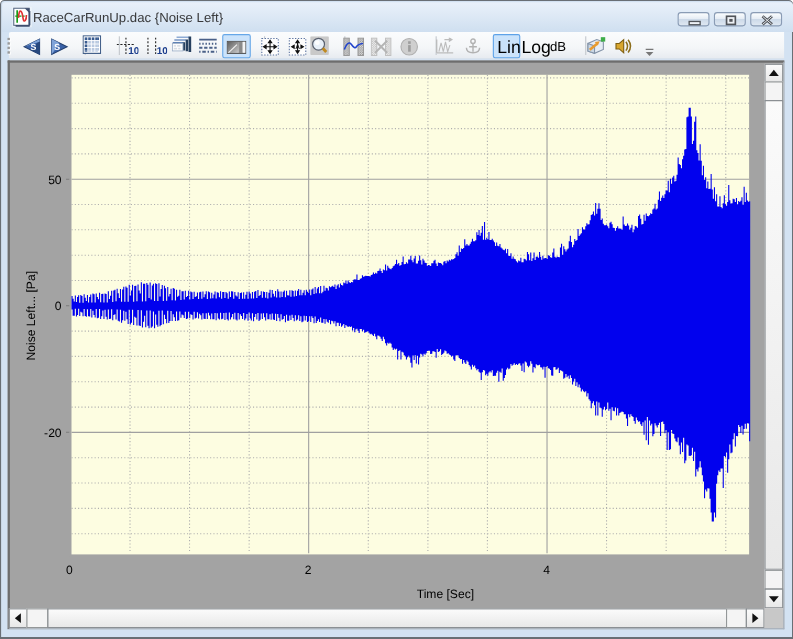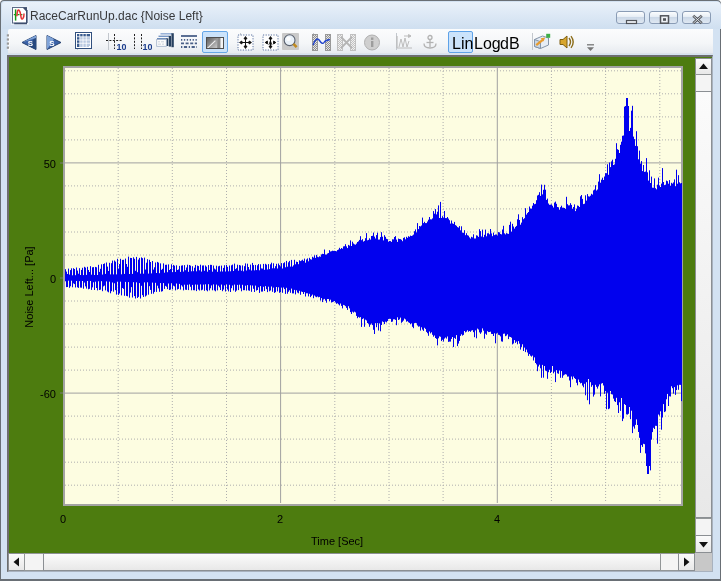--- a/index.html
+++ b/index.html
@@ -6,21 +6,21 @@
 #win{position:absolute;left:0;top:0;width:721px;height:581px;
  background:#d3e2f2;border:solid #696f75;border-width:1px 1px 2px;border-radius:4px 4px 0 0;}
 #title{position:absolute;left:1px;top:1px;width:719px;height:27px;
  background:linear-gradient(#e9f1fa 0%,#dfeaf6 40%,#cfdff0 100%);border-radius:3px 3px 0 0;}
 #title .txt{position:absolute;left:28px;top:7px;font-size:12px;color:#38393b;}
 .capbtn{position:absolute;top:9px;width:29px;height:13px;border:1px solid #8a9cb5;border-radius:3px;
  background:linear-gradient(#fbfdfe 0%,#e6edf5 45%,#ccd9e8 50%,#dfe8f2 100%);}
 #toolbar{position:absolute;left:7px;top:28px;width:705px;height:25px;border-radius:2px 0 0 0;
  background:linear-gradient(#fbfcfd 0%,#f4f6f8 60%,#e7ebf0 100%);border-bottom:1px solid #dde2e8;}
 #client{position:absolute;left:6px;top:54px;width:706px;height:517px;
- border-style:solid;border-width:2px 1px 1px 2px;border-color:#6d6d6d #a8b2bf #a8b2bf #6d6d6d;background:#4d7c0f;}
+ border-style:solid;border-width:2px 1px 1px 2px;border-color:#6d6d6d #a8b2bf #a8b2bf #6d6d6d;background:#a3a3a3;}
 .lbl{position:absolute;font-size:11px;color:#000;white-space:nowrap;}
 .sep{position:absolute;top:32px;width:1px;height:17px;background:#c2c7cd;}
 .sb{position:absolute;background:#f1f1f1;}
 .sbp{position:absolute;background:linear-gradient(#fbfbfb,#e8e8e8);border:1px solid #8b8f93;}
 .sbt{position:absolute;background:#f4f4f4;border:1px solid #939798;}
 </style></head><body>
 <div id="win">
  <div id="title">
   <svg style="position:absolute;left:9px;top:4px" width="18" height="19" viewBox="0 0 18 19">
    <rect x="0" y="0" width="18" height="19" fill="#f4f8fc" opacity="0.6"></rect>
@@ -212,21 +212,21 @@
    <path d="M9 2H16M16 2l-2.5 -1.5v3z" stroke="#bcbcbc" fill="#bcbcbc"></path>
   </svg>
   <svg style="position:absolute;left:413px;top:5px" width="18" height="17" viewBox="0 0 18 17">
    <circle cx="9" cy="3.5" r="2" fill="none" stroke="#b2b2b2" stroke-width="1.3"></circle>
    <path d="M9 5.5V13M3 9.5Q3 14 9 14T15 9.5" stroke="#b2b2b2" stroke-width="1.3" fill="none"></path>
    <path d="M5.5 8.5H12.5" stroke="#b2b2b2" stroke-width="1.3"></path>
   </svg>
   <div style="position:absolute;left:440px;top:2px;width:25px;height:22px;border:1px solid #5ea2e8;border-radius:2px;background:#cbe3fb;"></div>
   <div class="lbl" style="left:444px;top:6px;font-size:16px">Lin</div>
   <div class="lbl" style="left:466px;top:6px;font-size:16px">Log</div>
-  <div class="lbl" style="left:492px;top:6px;font-size:16px">dB</div>
+  <div class="lbl" style="left:492px;top:6px;font-size:12px">dB</div>
   <svg style="position:absolute;left:524px;top:4px" width="19" height="18" viewBox="0 0 19 18">
    <path d="M2.5 13.5V6.5L10.5 3L16.5 5V12L8.5 15.5Z" fill="#e6edf5" stroke="#8494a8"></path>
    <path d="M2.5 6.5L8.5 8.7V15.5L2.5 13.5Z" fill="#c9d6e4" stroke="#8494a8"></path>
    <rect x="14.2" y="0.8" width="4" height="4" fill="#3fae49"></rect>
    <path d="M4.2 12.2L10.8 6.8" stroke="#e89b2e" stroke-width="2.3"></path>
    <path d="M13.2 4.6L8.6 5.2L11.5 8.4Z" fill="#e89b2e"></path>
   </svg>
   <svg style="position:absolute;left:550px;top:4px" width="18" height="18" viewBox="0 0 18 18">
    <path d="M2 6.5V11.5H5L9 15V3L5 6.5Z" fill="#d8a62e" stroke="#7e5f12"></path>
    <path d="M11 5Q14 9 11 13" stroke="#8c6d1a" stroke-width="1.4" fill="none"></path>
@@ -246,25 +246,25 @@
     <path d="M271.6 11.0V446.0M488.3 11.0V446.0" stroke="#a0a0a0" stroke-width="1" fill="none"></path>
     <path d="M56.0 105.9H672.0M56.0 336.1H672.0" stroke="#a0a0a0" stroke-width="1" fill="none"></path>
     <g transform="translate(-9,-57)">
             <path d="M65.5 269.2V281.3M66.5 271.6V287.1M67.5 274.0V287.0M68.5 268.6V280.7M69.5 274.6V287.8M70.5 270.1V286.3M71.5 268.3V280.7M72.5 275.3V287.3M73.5 268.2V283.4M74.5 269.0V284.1M75.5 275.2V287.5M76.5 267.5V281.0M77.5 270.6V287.3M78.5 273.7V287.9M79.5 268.2V281.2M80.5 275.0V287.6M81.5 269.9V287.7M82.5 267.8V281.0M83.5 275.1V288.7M84.5 266.8V282.6M85.5 267.6V286.4M86.5 274.9V288.6M87.5 266.8V281.0M88.5 270.0V289.3M89.5 272.0V288.8M90.5 266.2V281.0M91.5 274.7V289.9M92.5 267.3V287.4M93.5 267.1V282.3M94.5 275.0V290.0M95.5 266.9V281.7M96.5 267.3V288.0M97.5 275.0V290.4M98.5 264.8V281.3M99.5 271.9V290.0M100.5 268.8V289.7M101.5 264.3V281.2M102.5 274.6V291.2M103.5 264.0V286.4M104.5 263.4V285.6M105.5 273.9V290.4M106.5 262.5V281.4M107.5 266.6V291.5M108.5 271.0V292.3M109.5 262.8V281.7M110.5 274.4V293.3M111.5 263.2V291.2M112.5 260.6V282.5M113.5 274.4V291.7M114.5 260.5V283.3M115.5 261.6V290.2M116.5 274.4V294.6M117.5 258.8V281.7M118.5 268.6V294.9M119.5 264.0V293.5M120.5 258.8V281.7M121.5 274.3V295.4M122.5 259.9V288.0M123.5 259.8V288.9M124.5 273.9V295.8M125.5 258.6V281.9M126.5 264.0V295.9M127.5 266.8V296.3M128.5 256.6V282.1M129.5 274.0V297.7M130.5 257.9V292.6M131.5 258.0V287.1M132.5 273.9V297.5M133.5 257.3V282.2M134.5 258.8V296.1M135.5 270.8V298.5M136.5 256.9V282.3M137.5 272.2V298.0M138.5 259.6V296.9M139.5 257.9V283.1M140.5 273.7V298.5M141.5 257.4V285.8M142.5 258.2V295.2M143.5 273.7V297.0M144.5 257.6V282.4M145.5 269.5V296.5M146.5 262.7V295.5M147.5 259.2V282.3M148.5 273.6V294.7M149.5 259.8V286.2M150.5 262.0V289.9M151.5 273.4V293.8M152.5 261.0V282.6M153.5 269.6V293.7M154.5 267.3V291.9M155.5 262.5V282.8M156.5 273.0V291.9M157.5 261.9V285.7M158.5 262.6V288.4M159.5 273.2V291.8M160.5 263.4V283.1M161.5 269.8V291.6M162.5 268.8V291.2M163.5 263.4V283.1M164.5 272.7V288.9M165.5 264.8V285.9M166.5 264.7V286.7M167.5 272.2V289.1M168.5 264.4V283.5M169.5 270.0V290.0M170.5 269.0V289.6M171.5 264.3V283.3M172.5 272.2V289.4M173.5 264.9V285.7M174.5 265.7V286.4M175.5 271.9V290.4M176.5 265.3V283.5M177.5 270.0V289.5M178.5 269.4V288.9M179.5 265.9V283.9M180.5 271.9V289.6M181.5 265.6V285.3M182.5 265.3V286.6M183.5 271.6V290.4M184.5 265.1V284.7M185.5 270.2V289.7M186.5 267.5V289.9M187.5 264.7V284.8M188.5 271.8V290.1M189.5 265.0V284.4M190.5 265.6V286.8M191.5 271.3V290.3M192.5 266.2V284.9M193.5 271.2V290.2M194.5 267.7V290.3M195.5 264.9V284.5M196.5 271.3V291.1M197.5 265.6V284.7M198.5 266.1V289.5M199.5 270.3V290.5M200.5 264.7V284.4M201.5 271.6V290.3M202.5 265.5V289.7M203.5 265.4V284.6M204.5 270.8V290.8M205.5 265.5V284.3M206.5 266.7V290.3M207.5 271.7V291.3M208.5 265.1V284.2M209.5 270.0V290.4M210.5 264.8V288.3M211.5 264.9V285.4M212.5 271.7V290.3M213.5 265.5V284.4M214.5 268.6V290.4M215.5 269.5V291.3M216.5 265.7V284.6M217.5 271.8V290.4M218.5 266.3V285.7M219.5 265.8V287.3M220.5 271.5V290.0M221.5 265.6V284.6M222.5 271.5V291.2M223.5 267.9V289.6M224.5 265.2V285.4M225.5 271.5V291.5M226.5 264.9V284.2M227.5 266.8V289.5M228.5 271.3V291.4M229.5 265.5V284.8M230.5 271.3V292.0M231.5 265.3V288.2M232.5 264.6V285.5M233.5 271.0V290.5M234.5 263.6V284.6M235.5 269.1V291.8M236.5 268.2V290.6M237.5 264.7V284.9M238.5 270.7V290.1M239.5 265.0V284.7M240.5 265.5V288.3M241.5 270.7V291.3M242.5 265.4V284.8M243.5 271.3V290.2M244.5 266.2V290.2M245.5 263.4V285.7M246.5 270.5V290.6M247.5 263.7V285.1M248.5 267.0V290.4M249.5 269.5V290.8M250.5 264.6V285.3M251.5 270.5V291.8M252.5 262.9V285.5M253.5 265.1V288.8M254.5 270.4V292.0M255.5 264.9V285.6M256.5 270.1V290.6M257.5 265.3V290.0M258.5 264.0V287.3M259.5 270.3V292.9M260.5 264.3V286.1M261.5 268.4V291.6M262.5 268.6V291.6M263.5 263.9V286.8M264.5 269.8V291.0M265.5 263.8V286.1M266.5 264.6V289.2M267.5 269.5V292.1M268.5 264.1V286.7M269.5 269.1V291.3M270.5 264.3V290.5M271.5 262.7V286.5M272.5 268.3V291.8M273.5 263.3V287.6M274.5 268.3V292.9M275.5 266.2V292.2M276.5 263.8V287.0M277.5 268.5V291.4M278.5 263.5V287.3M279.5 265.2V292.8M280.5 266.4V292.0M281.5 263.1V287.6M282.5 268.5V292.8M283.5 263.2V287.5M284.5 262.3V289.1M285.5 267.3V293.9M286.5 260.9V287.8M287.5 266.7V293.7M288.5 262.3V291.8M289.5 260.9V290.3M290.5 266.6V292.8M291.5 259.9V288.6M292.5 266.6V293.4M293.5 265.3V293.4M294.5 259.8V289.9M295.5 264.3V294.4M296.5 261.7V290.3M297.5 262.0V292.6M298.5 264.2V293.3M299.5 260.3V290.8M300.5 261.1V294.8M301.5 260.5V291.6M302.5 259.7V292.0M303.5 260.9V294.0M304.5 258.6V292.1M305.5 262.7V296.5M306.5 259.5V293.3M307.5 258.4V293.3M308.5 261.3V296.4M309.5 257.8V293.8M310.5 259.2V297.1M311.5 259.6V295.8M312.5 256.8V294.6M313.5 257.6V298.2M314.5 255.3V295.5M315.5 257.9V296.6M316.5 254.9V297.2M317.5 256.7V296.5M318.5 257.2V297.3M319.5 256.3V296.9M320.5 256.7V300.5M321.5 254.4V298.1M322.5 253.8V302.1M323.5 254.0V299.6M324.5 249.5V298.9M325.5 254.5V300.7M326.5 254.6V302.7M327.5 253.5V299.0M328.5 253.0V299.0M329.5 250.2V301.2M330.5 251.5V299.7M331.5 251.2V302.5M332.5 250.7V302.1M333.5 250.9V301.6M334.5 250.8V301.1M335.5 251.0V302.4M336.5 251.3V303.8M337.5 250.1V303.3M338.5 249.5V304.3M339.5 247.8V305.4M340.5 249.1V303.5M341.5 248.0V305.9M342.5 248.7V308.4M343.5 246.4V304.9M344.5 246.2V305.3M345.5 244.2V306.2M346.5 246.4V307.9M347.5 248.1V309.9M348.5 244.9V306.2M349.5 245.6V308.4M350.5 240.4V312.1M351.5 246.0V314.0M352.5 241.7V311.7M353.5 243.5V312.6M354.5 244.3V311.7M355.5 244.7V312.4M356.5 243.6V315.9M357.5 242.0V318.2M358.5 241.3V316.9M359.5 239.9V317.7M360.5 236.2V317.1M361.5 240.2V326.9M362.5 239.2V319.1M363.5 241.6V318.4M364.5 240.9V326.8M365.5 238.2V319.7M366.5 233.1V320.5M367.5 240.3V323.0M368.5 239.9V323.8M369.5 238.3V326.8M370.5 239.6V324.7M371.5 236.0V323.5M372.5 235.8V325.1M373.5 232.6V329.8M374.5 236.6V334.0M375.5 238.5V323.2M376.5 235.1V327.2M377.5 232.7V323.0M378.5 239.6V330.5M379.5 239.5V323.4M380.5 237.1V331.3M381.5 232.2V325.0M382.5 236.7V321.5M383.5 240.4V322.2M384.5 235.2V324.1M385.5 236.8V321.7M386.5 238.8V322.4M387.5 239.2V321.1M388.5 241.7V319.1M389.5 241.0V318.8M390.5 241.1V318.9M391.5 241.9V321.9M392.5 239.3V321.6M393.5 239.4V319.3M394.5 237.0V319.3M395.5 236.1V319.9M396.5 239.6V325.2M397.5 241.9V317.3M398.5 238.6V320.0M399.5 239.0V319.4M400.5 239.1V317.6M401.5 239.8V322.8M402.5 241.2V321.8M403.5 237.9V320.6M404.5 237.3V318.6M405.5 239.3V319.4M406.5 236.8V321.7M407.5 237.8V321.2M408.5 236.2V322.3M409.5 236.8V322.9M410.5 235.6V324.1M411.5 236.0V323.4M412.5 235.5V326.8M413.5 234.6V328.2M414.5 231.2V323.2M415.5 229.4V322.9M416.5 232.4V323.2M417.5 223.1V325.5M418.5 229.1V326.7M419.5 226.0V326.4M420.5 226.4V330.6M421.5 225.5V327.3M422.5 217.6V329.6M423.5 223.1V330.9M424.5 221.8V327.8M425.5 223.1V328.9M426.5 223.1V331.9M427.5 221.5V333.2M428.5 219.7V335.8M429.5 217.0V331.5M430.5 219.3V333.4M431.5 219.4V332.3M432.5 218.4V334.8M433.5 211.1V336.7M434.5 213.7V335.5M435.5 209.1V338.0M436.5 214.4V338.9M437.5 211.7V345.4M438.5 205.4V338.3M439.5 218.0V336.4M440.5 201.9V336.8M441.5 218.0V341.1M442.5 216.2V339.8M443.5 217.6V341.5M444.5 211.0V338.6M445.5 218.1V337.5M446.5 218.1V338.6M447.5 217.0V336.5M448.5 218.6V341.9M449.5 220.2V341.6M450.5 223.6V341.6M451.5 220.5V338.9M452.5 223.4V337.0M453.5 223.9V347.1M454.5 221.9V337.9M455.5 225.1V338.9M456.5 225.8V335.1M457.5 227.1V346.1M458.5 227.6V343.6M459.5 226.1V340.9M460.5 230.3V335.9M461.5 226.3V334.3M462.5 232.6V335.6M463.5 232.8V334.9M464.5 230.2V331.0M465.5 235.2V332.4M466.5 233.2V331.7M467.5 235.2V330.3M468.5 235.7V331.8M469.5 237.4V331.0M470.5 238.6V331.8M471.5 236.8V330.6M472.5 237.4V330.2M473.5 234.3V332.2M474.5 238.5V337.2M475.5 238.5V330.4M476.5 235.3V338.3M477.5 235.7V328.6M478.5 236.9V329.5M479.5 229.2V332.4M480.5 231.1V333.8M481.5 236.5V332.4M482.5 229.6V328.4M483.5 237.2V330.7M484.5 234.8V338.7M485.5 229.6V333.7M486.5 236.3V334.8M487.5 233.3V331.2M488.5 233.2V332.1M489.5 234.3V332.0M490.5 229.0V331.7M491.5 233.4V333.9M492.5 236.2V334.0M493.5 232.6V336.0M494.5 235.1V333.3M495.5 234.5V343.3M496.5 234.5V333.6M497.5 235.5V332.8M498.5 232.1V334.8M499.5 232.4V335.2M500.5 233.9V336.4M501.5 234.4V341.4M502.5 229.5V341.7M503.5 225.8V333.8M504.5 233.3V333.6M505.5 234.4V336.2M506.5 233.1V335.6M507.5 233.6V334.3M508.5 233.9V339.1M509.5 224.9V336.7M510.5 221.7V337.0M511.5 231.6V337.7M512.5 223.8V344.4M513.5 226.5V343.5M514.5 228.6V340.1M515.5 226.9V342.9M516.5 225.9V341.6M517.5 219.3V344.3M518.5 214.3V341.1M519.5 220.0V343.7M520.5 224.7V349.6M521.5 222.6V346.9M522.5 217.2V344.3M523.5 219.2V351.0M524.5 218.2V347.5M525.5 208.2V352.1M526.5 214.6V349.6M527.5 213.1V352.5M528.5 212.0V355.9M529.5 206.5V354.1M530.5 208.6V355.7M531.5 208.6V356.6M532.5 205.7V355.6M533.5 203.0V360.5M534.5 204.2V357.4M535.5 203.8V363.0M536.5 200.2V364.4M537.5 195.5V371.2M538.5 194.8V366.5M539.5 192.2V364.7M540.5 195.9V368.3M541.5 184.6V377.8M542.5 194.4V364.9M543.5 189.8V377.7M544.5 184.8V366.0M545.5 189.7V370.5M546.5 199.9V371.2M547.5 198.6V378.8M548.5 203.5V372.2M549.5 204.8V369.8M550.5 204.7V373.0M551.5 204.3V371.8M552.5 205.7V366.0M553.5 207.5V373.3M554.5 202.6V371.7M555.5 201.6V382.1M556.5 203.8V370.2M557.5 207.0V373.3M558.5 207.3V373.8M559.5 209.7V370.5M560.5 207.2V377.8M561.5 205.7V371.1M562.5 207.7V377.8M563.5 207.7V375.5M564.5 208.0V374.7M565.5 208.8V374.2M566.5 196.8V374.6M567.5 204.2V376.6M568.5 205.4V376.5M569.5 205.3V380.5M570.5 203.2V387.2M571.5 204.9V376.5M572.5 208.9V379.4M573.5 207.0V376.5M574.5 204.4V378.1M575.5 211.1V379.0M576.5 208.6V382.8M577.5 205.5V385.3M578.5 205.9V379.5M579.5 207.0V382.1M580.5 196.3V383.4M581.5 195.0V382.9M582.5 198.9V385.6M583.5 204.1V387.3M584.5 203.7V383.8M585.5 195.3V395.3M586.5 200.6V382.2M587.5 194.1V400.2M588.5 196.3V379.0M589.5 196.6V404.3M590.5 195.7V382.2M591.5 193.8V386.8M592.5 194.6V385.2M593.5 190.4V396.6M594.5 189.5V394.6M595.5 185.2V384.8M596.5 190.5V386.8M597.5 189.5V388.6M598.5 181.6V386.4M599.5 174.2V384.4M600.5 182.7V396.4M601.5 179.7V383.6M602.5 177.7V383.1M603.5 180.0V385.5M604.5 176.5V393.8M605.5 173.2V391.2M606.5 173.2V409.2M607.5 164.3V392.8M608.5 174.8V409.2M609.5 162.5V408.5M610.5 167.1V391.0M611.5 161.4V394.2M612.5 159.7V394.5M613.5 165.0V398.6M614.5 164.4V401.2M615.5 158.8V402.0M616.5 143.2V397.8M617.5 149.2V405.1M618.5 149.9V413.0M619.5 153.0V402.3M620.5 144.8V410.9M621.5 141.7V398.0M622.5 135.8V421.1M623.5 135.5V418.6M624.5 106.7V404.1M625.5 106.0V405.0M626.5 98.0V414.4M627.5 98.0V414.6M628.5 106.0V413.8M629.5 131.0V407.0M630.5 127.9V419.2M631.5 110.7V410.7M632.5 105.8V433.1M633.5 136.6V426.5M634.5 139.1V428.6M635.5 145.9V424.9M636.5 131.2V419.4M637.5 146.2V425.0M638.5 159.3V432.0M639.5 150.6V437.8M640.5 163.6V452.9M641.5 161.1V445.1M642.5 171.1V446.9M643.5 165.0V443.8M644.5 171.9V444.2M645.5 171.6V453.4M646.5 158.1V466.0M647.5 172.3V474.0M648.5 180.6V474.0M649.5 170.3V466.0M650.5 183.0V470.4M651.5 176.6V439.7M652.5 187.7V432.1M653.5 187.7V427.8M654.5 178.4V429.0M655.5 188.2V425.8M656.5 189.3V425.9M657.5 184.7V443.7M658.5 177.6V414.5M659.5 185.6V415.7M660.5 187.0V411.3M661.5 183.6V429.7M662.5 168.1V417.5M663.5 182.0V404.1M664.5 185.1V412.1M665.5 184.7V411.4M666.5 180.6V399.3M667.5 181.2V393.9M668.5 183.7V406.0M669.5 180.1V396.3M670.5 185.7V396.5M671.5 182.8V386.3M672.5 183.6V388.2M673.5 182.4V393.6M674.5 179.4V387.1M675.5 186.2V394.9M676.5 169.7V390.1M677.5 183.7V385.3M678.5 175.2V389.8M679.5 182.3V384.8M680.5 183.4V384.9M681.5 183.0V401.1" stroke="#0101ee" stroke-width="1" fill="none"></path>
           </g>
     <path d="M51 106.0H54M51 221.0H54M51 336.0H54" stroke="#7c7c7c"></path>
    </g>
   </svg>
   <div class="lbl" style="left:27px;top:101px;width:20px;text-align:right">50</div>
   <div class="lbl" style="left:27px;top:216px;width:20px;text-align:right">0</div>
-  <div class="lbl" style="left:27px;top:331px;width:20px;text-align:right">-60</div>
+  <div class="lbl" style="left:27px;top:331px;width:20px;text-align:right">-20</div>
   <div class="lbl" style="left:44px;top:456px;width:20px;text-align:center">0</div>
   <div class="lbl" style="left:261px;top:456px;width:20px;text-align:center">2</div>
   <div class="lbl" style="left:478px;top:456px;width:20px;text-align:center">4</div>
-  <div class="lbl" style="left:302px;top:478px;width:120px;text-align:left">Time [Sec]</div>
+  <div class="lbl" style="left:302px;top:478px;width:120px;text-align:right">Time [Sec]</div>
   <div class="lbl" style="left:-30px;top:224px;width:100px;text-align:center;transform:rotate(-90deg)">Noise Left... [Pa]</div>
   <div class="sb" style="left:686px;top:1px;width:17px;height:496px"></div>
   <div class="sbp" style="left:686px;top:1px;width:17px;height:17px">
    <svg width="15" height="15">
           <path d="M7.5 4.5L12 10H3Z" fill="#111"></path>
         </svg></div>
   <div class="sbt" style="left:686px;top:17px;width:17px;height:18px"></div>
   <div class="sbp" style="left:686px;top:34px;width:17px;height:427px"></div>
   <div class="sbt" style="left:686px;top:461px;width:17px;height:18px"></div>
   <div class="sbp" style="left:686px;top:478px;width:17px;height:18px">

